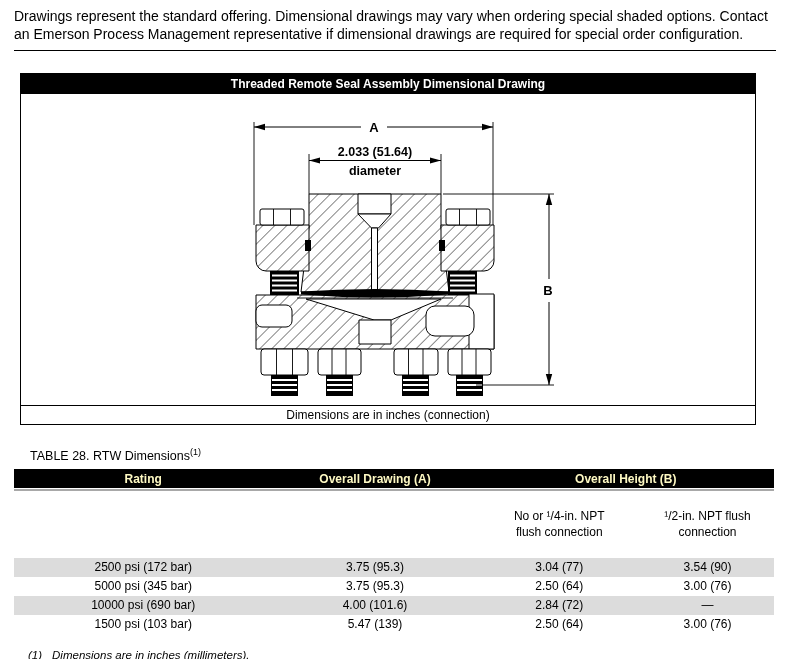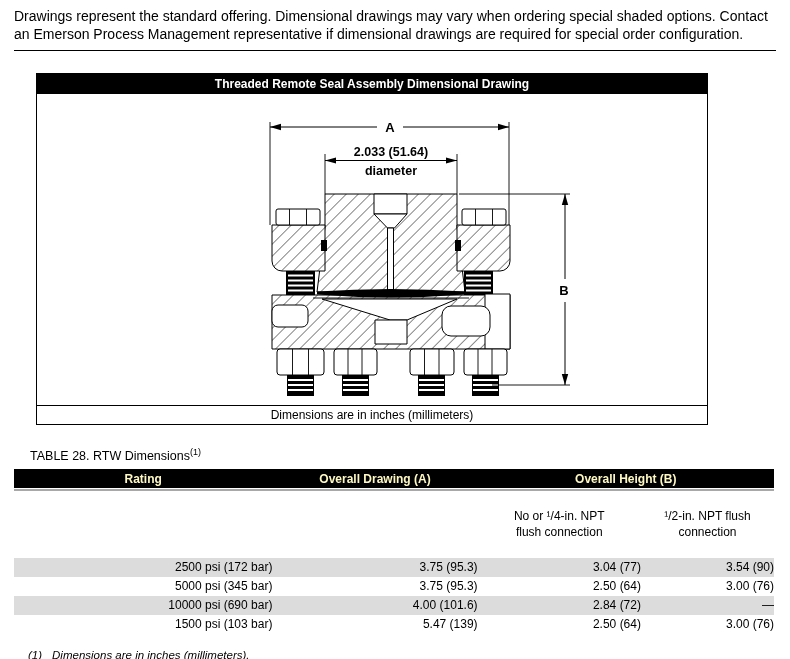--- a/index.html
+++ b/index.html
@@ -14,22 +14,22 @@
 
   
   .notes { padding: 7px 14px 0 14px; }
   .notes h2 { font-size: 14px; font-weight: bold; margin-bottom: 3px; }
   .notes p { font-size: 14px; line-height: 18px; width: 766px; }
   .notes .rule { border-top: 1.5px solid #000; margin-top: 7px; }
 
   
   .drawing-box {
     display: block;
-    margin: 22px 18px 0 36px;
-    width: 672px;
+    margin: 22px 18px 0 20px;
+    width: 736px;
     border: 1.5px solid #000;
   }
   .fig-title {
     background: #000; color: #fff;
     font-size: 12px; font-weight: bold;
     height: 20px; line-height: 20px; text-align: center;
   }
   .fig-canvas { height: 311px; background: #fff; }
   .fig-canvas svg { display: block; }
   .fig-footer {
@@ -57,21 +57,21 @@
     font-size: 12px;
   }
   table.rtw th, table.rtw td { text-align: center; }
   tr.head-bar th {
     background: #000; color: #fef9c3;
     font-weight: bold; font-size: 12px; height: 19px;
   }
   tr.rule-row td { height: 2px; padding: 0; border-bottom: 2px solid #a8a8a8; }
   tr.subhead td { padding: 6px 0 5px; line-height: 1.32; vertical-align: top; }
   .subwrap { max-width: 114px; margin: 12px auto; }
-  tbody.data td { height: 19px; padding: 0; text-align: right; }
+  tbody.data td { height: 19px; padding: 0; }
   tr.shaded { background: #dcdcdc; }
 
   .footnote { margin: 15px 0 13px 28px; font-size: 11.5px; font-style: italic; }
   .footnote .fn-num { margin-right: 10px; }
 </style>
 </head>
 <body>
 
 <div class="page">
 
@@ -197,21 +197,21 @@
           <line class="thin" x1="422" y1="100" x2="533" y2="100"></line>
           <line class="thin" x1="455" y1="291" x2="533" y2="291"></line>
           <line class="ln" x1="528" y1="100" x2="528" y2="185"></line>
           <line class="ln" x1="528" y1="208" x2="528" y2="291"></line>
           <polygon class="blk" points="528,100 524.8,111 531.2,111"></polygon>
           <polygon class="blk" points="528,291 524.8,280 531.2,280"></polygon>
           <text class="dimtext" x="527" y="201">B</text>
         </g>
       </svg>
     </div>
-    <div class="fig-footer">Dimensions are in inches (millimeters)</div>
+    <div class="fig-footer">Dimensions are in inches (connection)</div>
   </figure>
 
   <div class="table-title">
     <span>TABLE 28. RTW Dimensions</span><sup>(1)</sup>
   </div>
 
   <table class="rtw">
     <colgroup>
       <col style="width:34%">
         <col style="width:27%">

